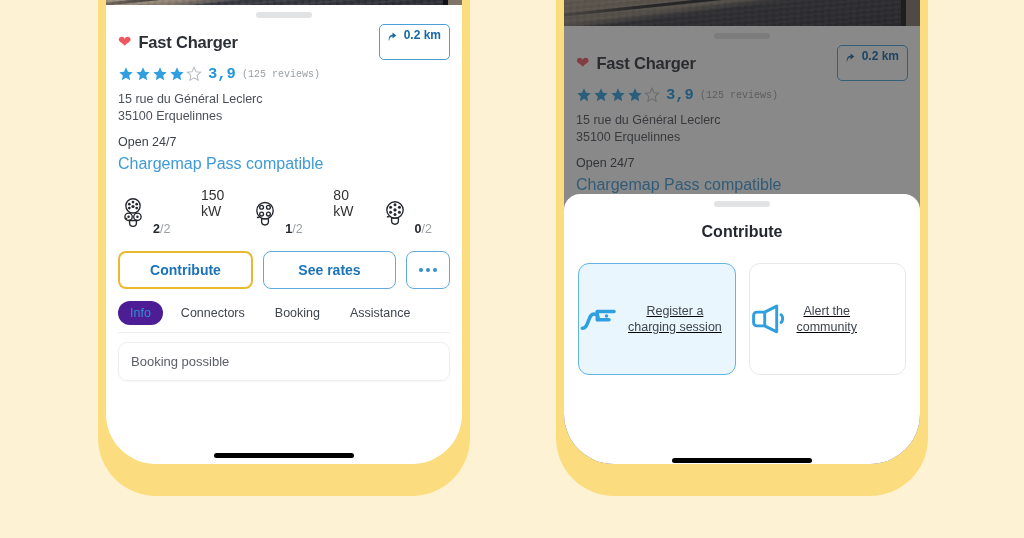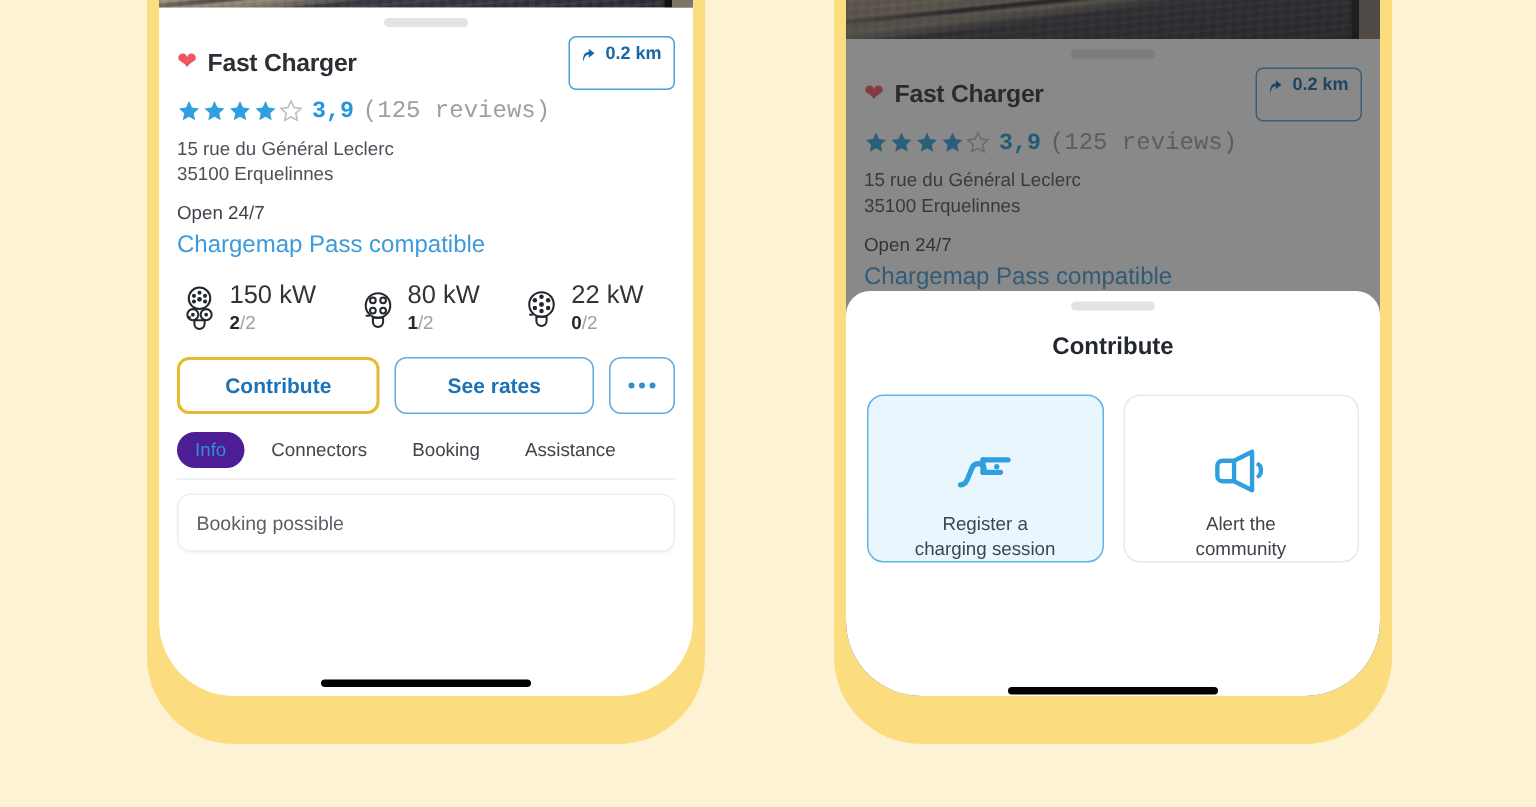--- a/index.html
+++ b/index.html
@@ -112,37 +112,37 @@
   .dist-badge svg { display: block; }
 
   .rating-row {
     display: flex; align-items: center; gap: 6px;
     margin-top: 5px;
     font-family: Liberation Mono, monospace;
   }
   .stars { display: flex; gap: 1px; }
   .stars svg { display: block; }
   .rating-val { font-size: 15.5px; font-weight: bold; color: #2296dd; }
-  .rating-count { font-size: 16px; color: #9aa0a6; }
+  .rating-count { font-size: 10px; color: #9aa0a6; }
 
   .addr {
     margin-top: 8px;
     font-size: 12.5px; color: #4c5058; line-height: 1.38;
   }
   .hours { margin-top: 9px; font-size: 12.5px; color: #3e434a; }
   .pass-link {
     margin-top: 6px; font-size: 16px; color: #3e9ad8;
   }
 
   
   .connectors { display: flex; gap: 26px; margin-top: 14px; }
   .conn { display: flex; align-items: center; gap: 5px; }
   .conn-ic { width: 30px; height: 30px; flex: none; }
   .conn-txt { line-height: 1.15; }
-  .conn-kw { font-size: 17px; color: #333; }
+  .conn-kw { font-size: 14px; color: #333; margin-left: 48px; }
   .conn-cnt { font-size: 12.5px; color: #9aa0a6; }
   .conn-cnt b { color: #23272e; font-weight: bold; }
 
   
   .actions { display: flex; gap: 10px; margin-top: 14px; }
   .btn {
     height: 38px; border-radius: 8px;
     display: flex; align-items: center; justify-content: center;
     font-size: 14px; font-weight: bold; color: #1a73b8;
     background: #fff;
@@ -211,25 +211,26 @@
   }
   .sheet-title {
     text-align: center; margin-top: 16px;
     font-size: 16px; font-weight: bold; color: #23272e;
   }
   .opt-row { display: flex; gap: 13px; margin-top: 22px; }
   .opt {
     flex: 1 1 0;
     height: 112px;
     border-radius: 11px;
-    display: flex; flex-direction: column;
-    align-items: center; justify-content: flex-end;
+    display: flex; 
+    align-items: center; justify-content: flex-start;
     gap: 9px;
     background: #fff;
     border: 1px solid #e6e8ea;
+    text-decoration: underline;
   }
   .opt.selected { background: #eaf6fd; border: 1px solid #63b3e4; }
   .opt-label {
     font-size: 12.5px; color: #3f454d;
     text-align: center; line-height: 1.32;
     white-space: pre-line;
   }
 </style>
 </head>
 <body>

